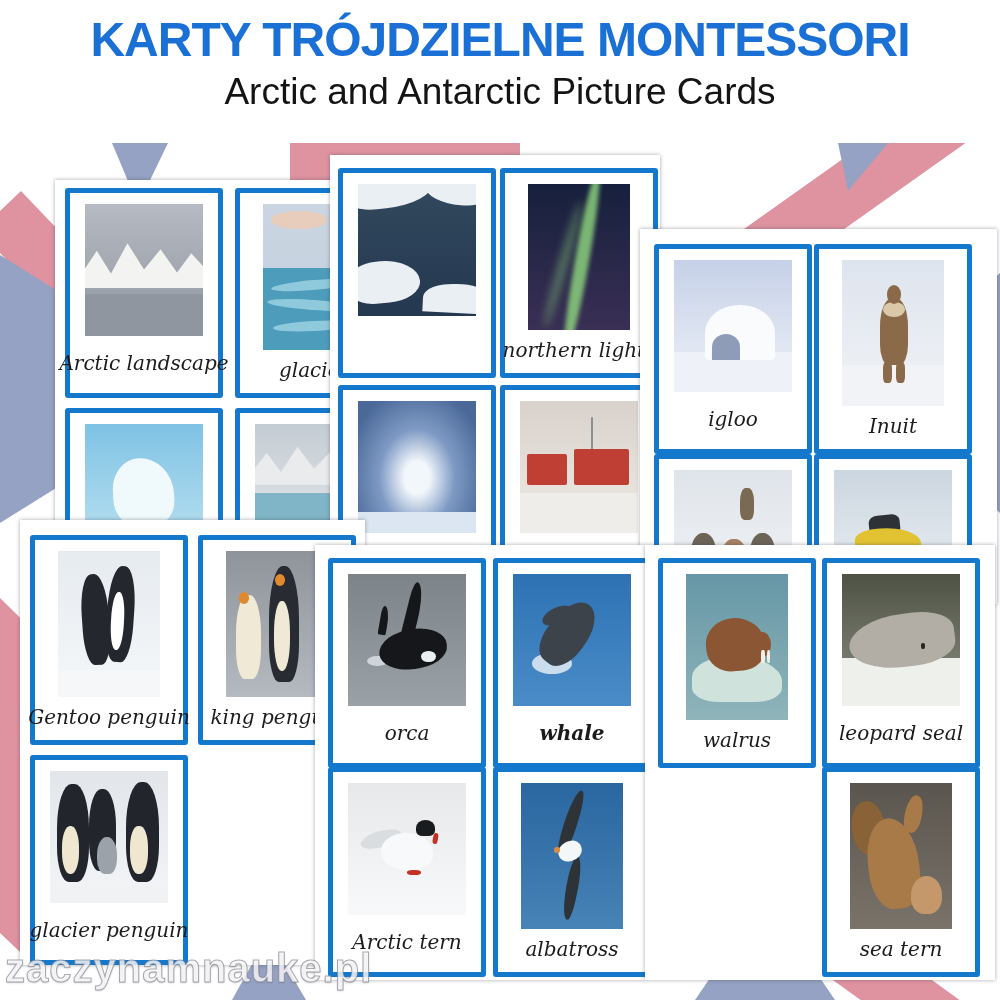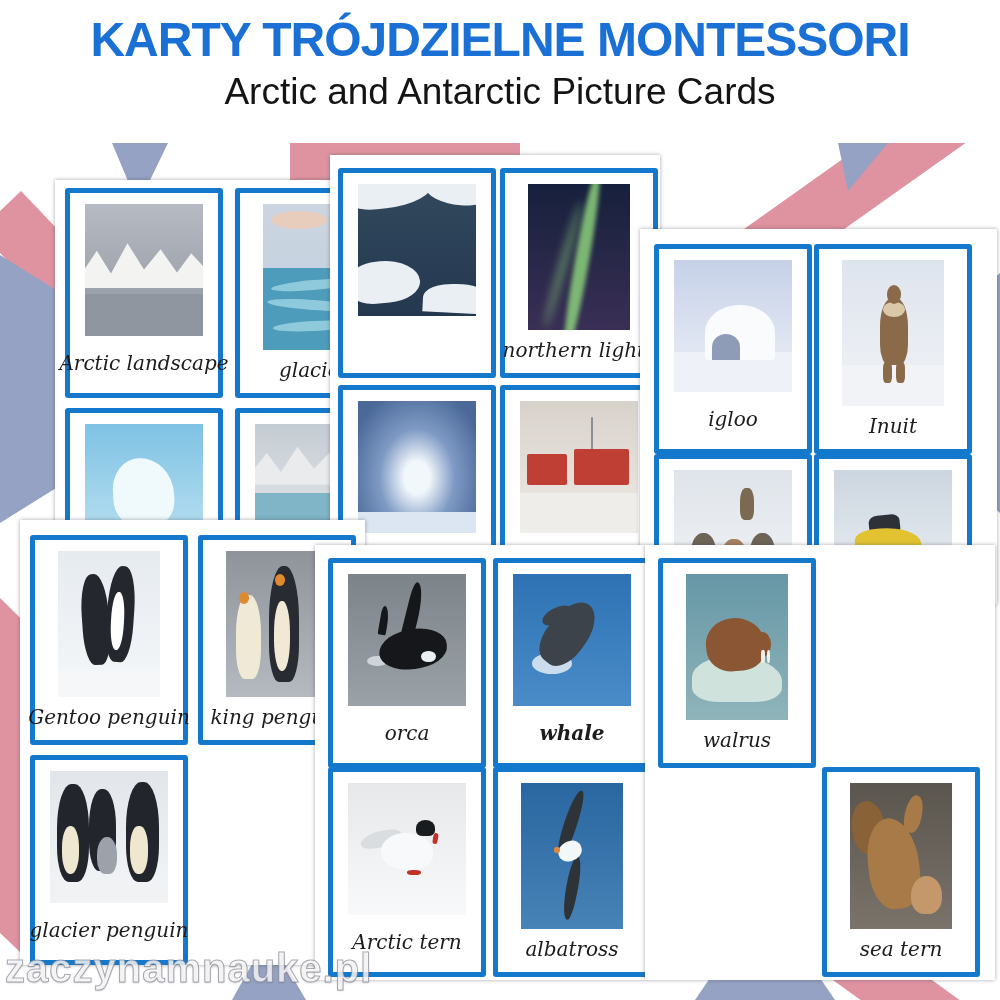--- a/index.html
+++ b/index.html
@@ -252,20 +252,29 @@
         <div class="card" style="left: 13px; top: 13px;">
           <div class="photo tall" style="background: linear-gradient(rgb(102, 151, 166), rgb(143, 180, 186));">
             <div style="position: absolute; left: 6%; top: 56%; width: 88%; height: 32%; background: rgb(207, 226, 220); border-radius: 45% 55% 30% 30%; transform: rotate(0deg);"></div>
             <div style="position: absolute; left: 20%; top: 30%; width: 58%; height: 36%; background: rgb(138, 86, 52); border-radius: 50% 55% 42% 45%; transform: rotate(-5deg);"></div>
             <div style="position: absolute; left: 66%; top: 40%; width: 17%; height: 17%; background: rgb(138, 86, 52); border-radius: 50%; transform: rotate(0deg);"></div>
             <div style="position: absolute; left: 74%; top: 52%; width: 3%; height: 9%; background: rgb(242, 239, 232); border-radius: 40%; transform: rotate(0deg);"></div>
             <div style="position: absolute; left: 79%; top: 52%; width: 3%; height: 9%; background: rgb(242, 239, 232); border-radius: 40%; transform: rotate(0deg);"></div>
           </div>
           <div class="card-label">walrus</div>
         </div>
+        <div class="card" style="left: 177px; top: 13px;">
+          <div class="photo" style="background: linear-gradient(rgb(78, 82, 68), rgb(140, 143, 130));">
+            <div style="position: absolute; left: 0px; bottom: 0px; width: 100%; height: 36%; background: rgb(238, 240, 236);"></div>
+            <div style="position: absolute; left: 6%; top: 30%; width: 90%; height: 40%; background: rgb(178, 174, 166); border-radius: 60% 42% 45% 55%; transform: rotate(-7deg);"></div>
+            <div style="position: absolute; left: 56%; top: 47%; width: 22%; height: 19%; background: rgb(178, 174, 166); border-radius: 50%; transform: rotate(0deg);"></div>
+            <div style="position: absolute; left: 67%; top: 52%; width: 3%; height: 5%; background: rgb(38, 38, 31); border-radius: 50%; transform: rotate(0deg);"></div>
+          </div>
+          <div class="card-label">leopard seal</div>
+        </div>
         <div class="card" style="left: 177px; top: 222px;">
           <div class="photo tall" style="background: linear-gradient(rgb(90, 85, 78), rgb(122, 115, 106));">
             <div style="position: absolute; left: 2%; top: 12%; width: 32%; height: 36%; background: rgb(138, 98, 56); border-radius: 50% 50% 42% 42%; transform: rotate(-8deg);"></div>
             <div style="position: absolute; left: 18%; top: 24%; width: 50%; height: 62%; background: rgb(168, 122, 72); border-radius: 48% 55% 40% 45%; transform: rotate(-6deg);"></div>
             <div style="position: absolute; left: 54%; top: 8%; width: 17%; height: 26%; background: rgb(168, 122, 72); border-radius: 50% 50% 42% 42%; transform: rotate(12deg);"></div>
             <div style="position: absolute; left: 60%; top: 64%; width: 30%; height: 26%; background: rgb(196, 152, 106); border-radius: 50% 50% 42% 42%; transform: rotate(0deg);"></div>
           </div>
           <div class="card-label">sea tern</div>
         </div>
       </div>

